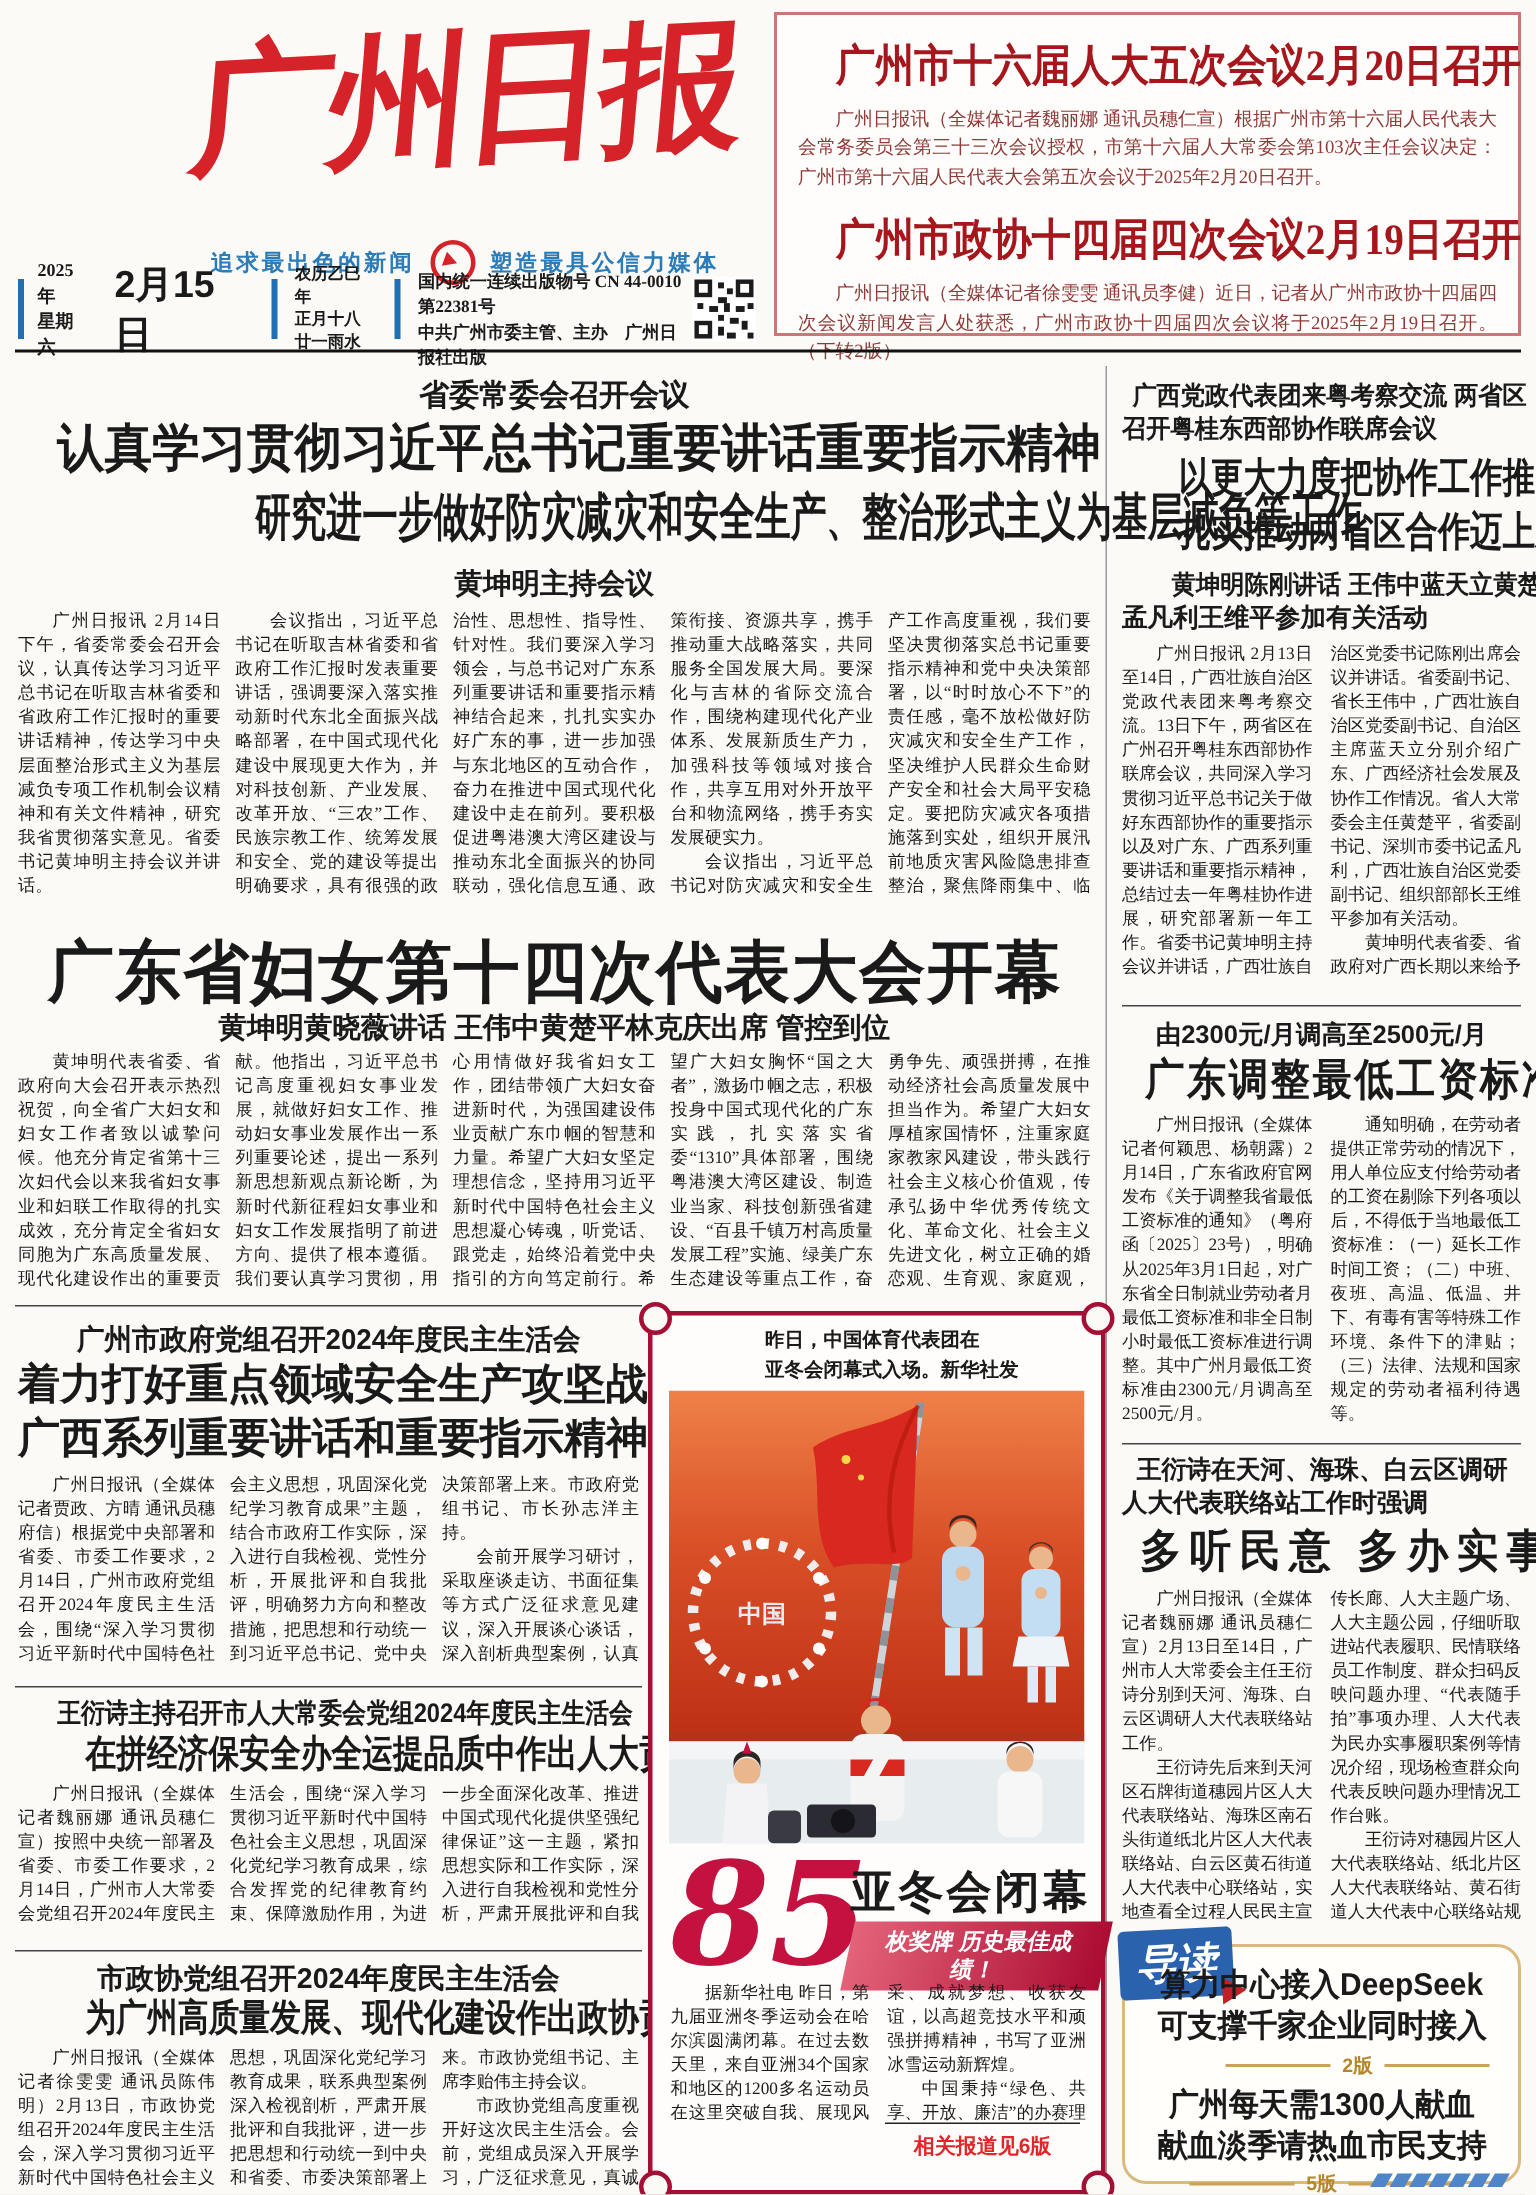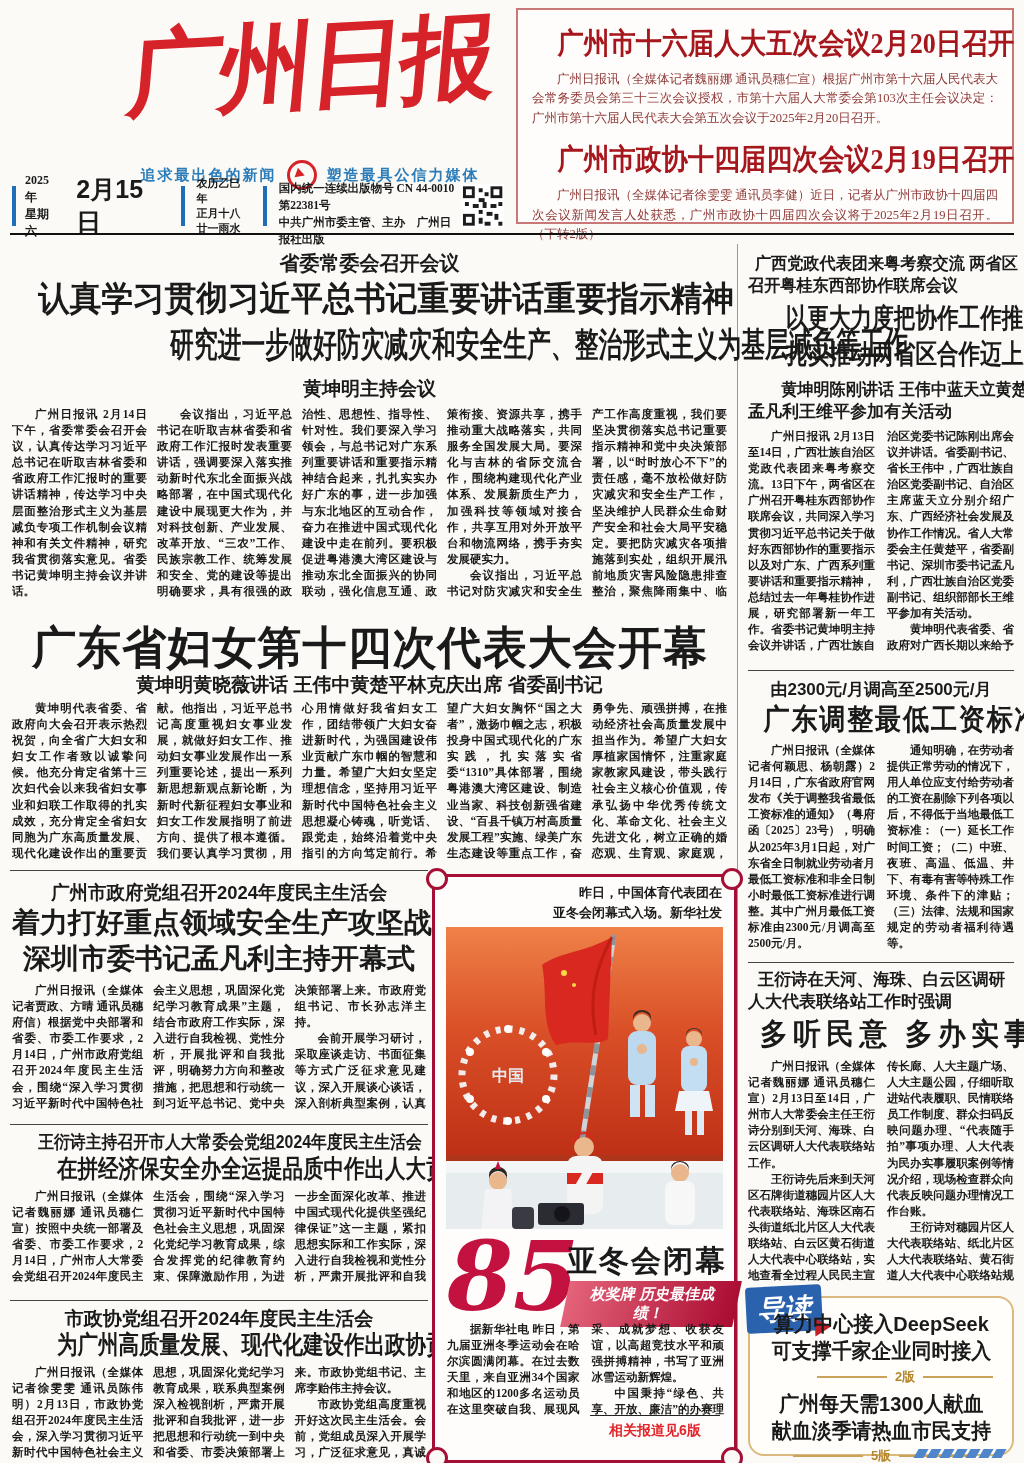--- a/index.html
+++ b/index.html
@@ -5,21 +5,21 @@
   html,body{margin:0;padding:0;background:#e8e6e0;}
   .page{position:relative;width:1024px;height:1463px;margin:0 auto;background:#fbfaf6;
         font-family:"Liberation Serif","DejaVu Serif",serif;color:#1a1a1a;overflow:hidden;}
   .abs{position:absolute;}
   .center{text-align:center;}
   .sqc{display:inline-block;white-space:nowrap;transform:scaleX(var(--sx,1));transform-origin:50% 50%;}
   .sql{display:inline-block;white-space:nowrap;transform:scaleX(var(--sx,1));transform-origin:0 50%;}
   .kicker{font-family:"Liberation Sans","DejaVu Sans",sans-serif;font-weight:700;}
   .hl-hei{font-family:"Liberation Sans","DejaVu Sans",sans-serif;font-weight:900;}
   .hl-song{font-family:"Liberation Serif","DejaVu Serif",serif;font-weight:900;}
-  .body-text{font-size:11.5px;line-height:1.4;text-align:justify;overflow:hidden;font-weight:bold;}
+  .body-text{font-size:11.5px;line-height:1.4;text-align:justify;overflow:hidden;}
   .body-text p{margin:0;text-indent:2em;}
   .cols-5{column-count:5;column-gap:10px;column-fill:auto;height:100%;}
   .cols-3{column-count:3;column-gap:10px;column-fill:auto;height:100%;}
   .cols-2{column-count:2;column-gap:12px;column-fill:auto;height:100%;}
   .hr{position:absolute;height:1px;background:#444;}
   .vr{position:absolute;width:1px;background:#999;}
   
   .masthead-title{font-size:95px;font-weight:700;color:#d6232a;letter-spacing:-4px;
       transform:rotate(-3deg) skewX(-8deg);display:inline-block;line-height:1.1;}
   .slogan{color:#2b7cb9;font-weight:700;font-size:15px;letter-spacing:2px;}
@@ -157,38 +157,38 @@
         <p>广州日报讯 2月14日下午，省委常委会召开会议，认真传达学习习近平总书记在听取吉林省委和省政府工作汇报时的重要讲话精神，传达学习中央层面整治形式主义为基层减负专项工作机制会议精神和有关文件精神，研究我省贯彻落实意见。省委书记黄坤明主持会议并讲话。</p>
         <p>会议指出，习近平总书记在听取吉林省委和省政府工作汇报时发表重要讲话，强调要深入落实推动新时代东北全面振兴战略部署，在中国式现代化建设中展现更大作为，并对科技创新、产业发展、改革开放、“三农”工作、民族宗教工作、统筹发展和安全、党的建设等提出明确要求，具有很强的政治性、思想性、指导性、针对性。我们要深入学习领会，与总书记对广东系列重要讲话和重要指示精神结合起来，扎扎实实办好广东的事，进一步加强与东北地区的互动合作，奋力在推进中国式现代化建设中走在前列。要积极促进粤港澳大湾区建设与推动东北全面振兴的协同联动，强化信息互通、政策衔接、资源共享，携手推动重大战略落实，共同服务全国发展大局。要深化与吉林的省际交流合作，围绕构建现代化产业体系、发展新质生产力，加强科技等领域对接合作，共享互用对外开放平台和物流网络，携手夯实发展硬实力。</p>
         <p>会议指出，习近平总书记对防灾减灾和安全生产工作高度重视，我们要坚决贯彻落实总书记重要指示精神和党中央决策部署，以“时时放心不下”的责任感，毫不放松做好防灾减灾和安全生产工作，坚决维护人民群众生命财产安全和社会大局平安稳定。要把防灾减灾各项措施落到实处，组织开展汛前地质灾害风险隐患排查整治，聚焦降雨集中、临崖陡坡等致灾风险较高的区域以及削坡建房、公路铁路沿线等重点行业领域、人员密集场所和重点部位，深入细致查漏补缺，全面落实除险加固、转移避险等预防措施，确保整改到位、管控到位；持续在完善人防、物防、技防上下功夫，健全灾害监测预警机制，强化动态联合会商研判，做细做实应急预案和演练培训，扎实推进防灾工程建设，全面提升防灾减灾能力水平。要从严从紧、从实从细抓好安全生产，以实施专项行动为抓手，帮助企业查找风险隐患、提升防范能力，着力打好重点领域安全生产攻坚战，扎实做好消防安全工作，坚决稳住安全生产形势；用好“两新”政策，推进老旧设施设备更新改造，进一步筑牢本质安全基础。要加强道路交通安全管理，督促客运企业严格落实车辆和驾驶人各项安全防范制度，严查严处、严厉打击携带违禁品上车、“三超一疲劳”、“多拉快跑”、酒驾以及非法运营、农用车和货车违法载人等行为，（下转2版）</p>
       </div>
   </div>
 
   <div class="abs center hl-song" style="left:12px;top:618px;width:715px;font-size:45px;letter-spacing:1px;">
     <span class="sqc" style="--sx:.98;">广东省妇女第十四次代表大会开幕</span>
   </div>
   <div class="abs center kicker" style="left:12px;top:672px;width:715px;font-size:19px;">
-    <span>黄坤明黄晓薇讲话 王伟中黄楚平林克庆出席 省委副书记</span>
+    <span>黄坤明黄晓薇讲话 王伟中黄楚平林克庆出席 管控到位</span>
   </div>
   <div class="abs body-text" style="left:12px;top:700px;width:715px;height:164px;">
     <div class="cols-5">
         <p>黄坤明代表省委、省政府向大会召开表示热烈祝贺，向全省广大妇女和妇女工作者致以诚挚问候。他充分肯定省第十三次妇代会以来我省妇女事业和妇联工作取得的扎实成效，充分肯定全省妇女同胞为广东高质量发展、现代化建设作出的重要贡献。他指出，习近平总书记高度重视妇女事业发展，就做好妇女工作、推动妇女事业发展作出一系列重要论述，提出一系列新思想新观点新论断，为新时代新征程妇女事业和妇女工作发展指明了前进方向、提供了根本遵循。我们要认真学习贯彻，用心用情做好我省妇女工作，团结带领广大妇女奋进新时代，为强国建设伟业贡献广东巾帼的智慧和力量。希望广大妇女坚定理想信念，坚持用习近平新时代中国特色社会主义思想凝心铸魂，听党话、跟党走，始终沿着党中央指引的方向笃定前行。希望广大妇女胸怀“国之大者”，激扬巾帼之志，积极投身中国式现代化的广东实践，扎实落实省委“1310”具体部署，围绕粤港澳大湾区建设、制造业当家、科技创新强省建设、“百县千镇万村高质量发展工程”实施、绿美广东生态建设等重点工作，奋勇争先、顽强拼搏，在推动经济社会高质量发展中担当作为。希望广大妇女厚植家国情怀，注重家庭家教家风建设，带头践行社会主义核心价值观，传承弘扬中华优秀传统文化、革命文化、社会主义先进文化，树立正确的婚恋观、生育观、家庭观，养成爱岗奋斗、勤俭持家的良好作风，保持向上向善、刚健朴实的精神风貌，帮助孩子塑造美好心灵，以“小家”带“大家”，促进全社会崇德向善、明德惟馨。希望广大妇女心怀梦想，发扬吃苦耐劳、百折不挠的优良传统，加强学习，苦练内功，锤炼干事创业的过硬本领，在报效祖国、服务社会的火热实践中打开事业发展新天地，在追求出彩人生中绽放最美时代芳华。（下转2版）</p>
       </div>
   </div>
 
   <div class="hr" style="left:10px;top:870px;width:418px;"></div>
 
   <div class="abs center kicker" style="left:12px;top:880px;width:414px;font-size:19px;">
     <span class="sqc" style="--sx:.97;">广州市政府党组召开2024年度民主生活会</span>
   </div>
   <div class="abs center hl-song" style="left:12px;top:904px;width:414px;font-size:28px;">
     <span class="sqc">着力打好重点领域安全生产攻坚战</span>
   </div>
   <div class="abs center hl-song" style="left:12px;top:940px;width:414px;font-size:28px;">
-    <span class="sqc">深圳市委书记孟凡利主持开幕式</span>
+    <span class="sqc">广西系列重要讲话和重要指示精神</span>
   </div>
   <div class="abs body-text" style="left:12px;top:982px;width:414px;height:136px;">
     <div class="cols-3">
         <p>广州日报讯（全媒体记者贾政、方晴 通讯员穗府信）根据党中央部署和省委、市委工作要求，2月14日，广州市政府党组召开2024年度民主生活会，围绕“深入学习贯彻习近平新时代中国特色社会主义思想，巩固深化党纪学习教育成果”主题，结合市政府工作实际，深入进行自我检视、党性分析，开展批评和自我批评，明确努力方向和整改措施，把思想和行动统一到习近平总书记、党中央决策部署上来。市政府党组书记、市长孙志洋主持。</p>
         <p>会前开展学习研讨，采取座谈走访、书面征集等方式广泛征求意见建议，深入开展谈心谈话，深入剖析典型案例，认真撰写对照检查材料，为开好民主生活会作好充分准备。</p>
       </div>
   </div>
 
   <div class="hr" style="left:10px;top:1124px;width:418px;"></div>
 
@@ -218,21 +218,21 @@
         <p>市政协党组高度重视开好这次民主生活会。会前，党组成员深入开展学习，广泛征求意见，真诚谈心谈话，全面梳理检视问题，对照典型案例深刻剖析，认真撰写对照检查材料，为开好民主生活会作了充分准备。</p>
       </div>
   </div>
 
   <div class="abs winter-box" style="left:432px;top:874px;width:305px;height:589px;">
     <div class="corner" style="left:-9px;top:-9px;"></div>
     <div class="corner" style="right:-9px;top:-9px;"></div>
     <div class="corner" style="left:-9px;bottom:-9px;"></div>
     <div class="corner" style="right:-9px;bottom:-9px;"></div>
 
-    <div class="abs" style="right:12px;top:6px;width:212px;text-align:right;font-size:13px;font-weight:700;line-height:1.55;">
+    <div class="abs" style="right:12px;top:6px;width:212px;text-align:left;font-size:13px;font-weight:700;line-height:1.55;">
       <div>昨日，中国体育代表团在</div>
       <div>亚冬会闭幕式入场。新华社发</div>
     </div>
 
     <svg class="abs" style="left:11px;top:50px;" width="277" height="302" viewBox="0 0 277 302">
       <defs>
         <linearGradient id="bg" x1="0" y1="0" x2="0" y2="1">
           <stop offset="0" stop-color="#ef8148"></stop>
             <stop offset="0.45" stop-color="#d94f27"></stop>
             <stop offset="1" stop-color="#bd2f15"></stop>

